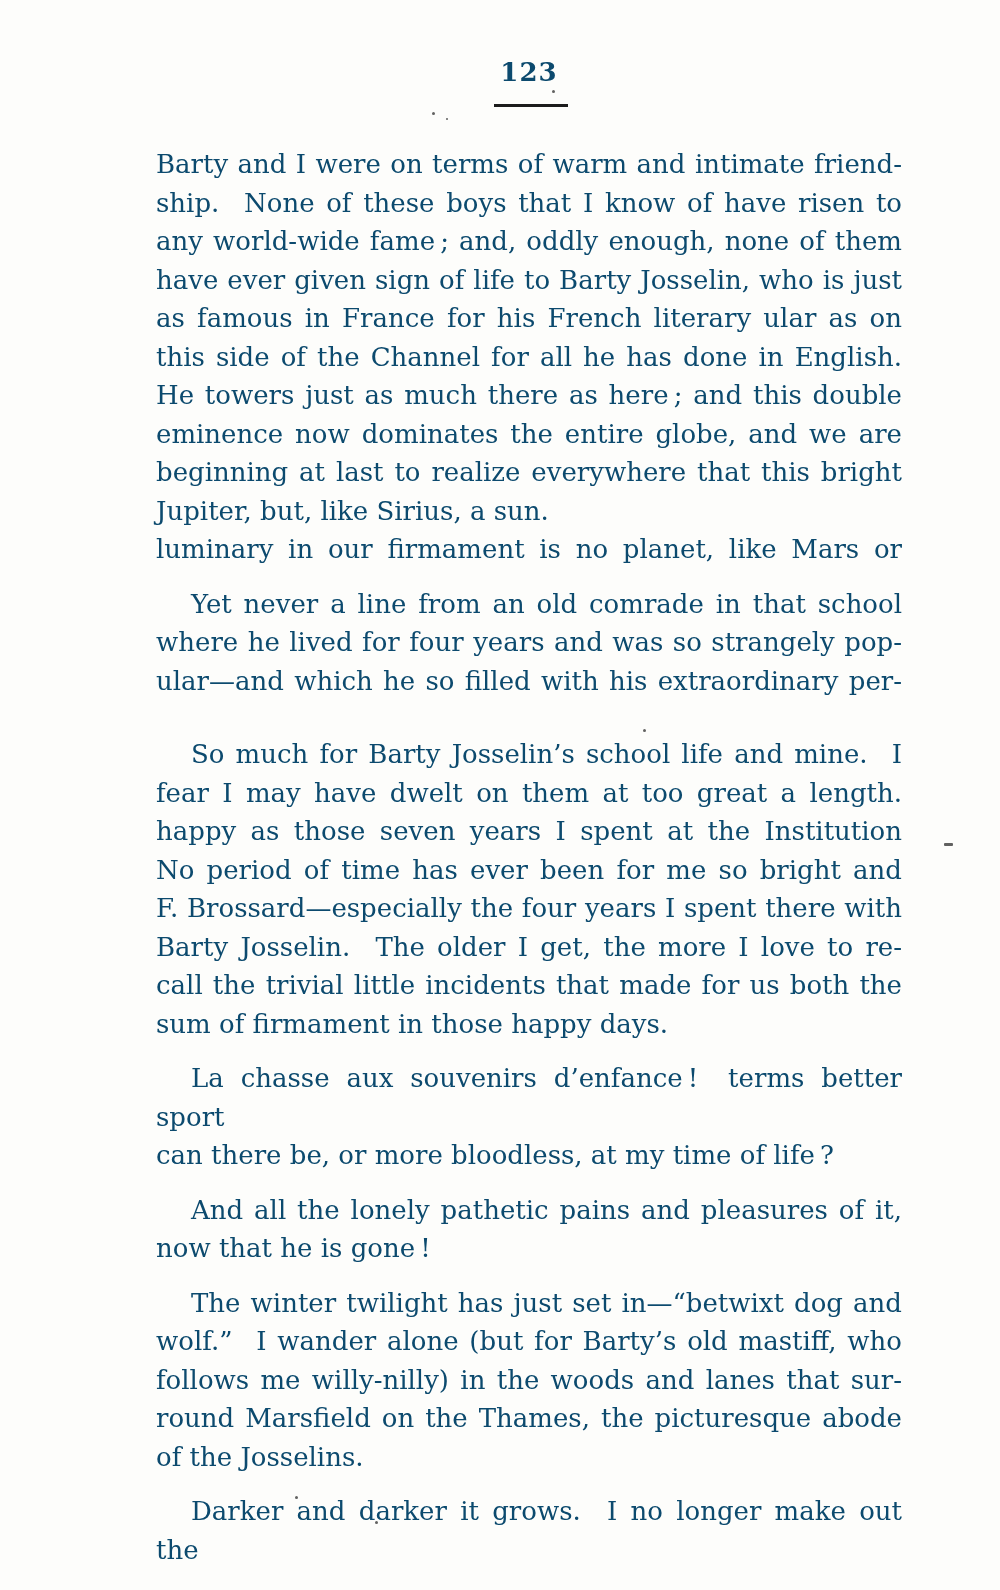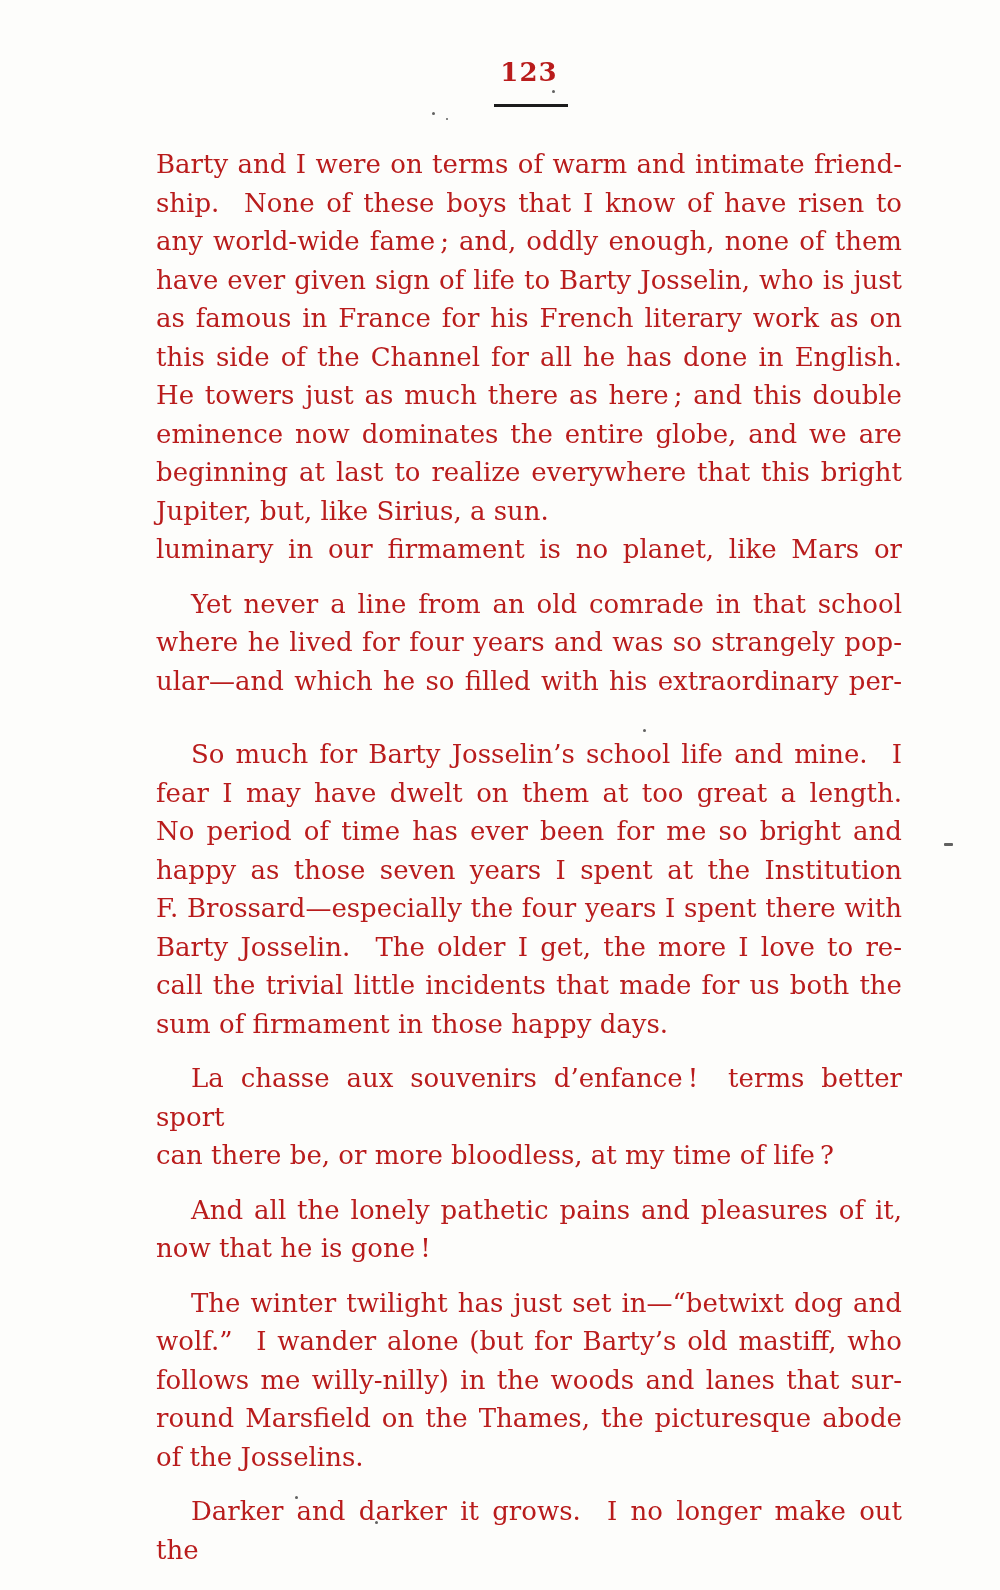--- a/index.html
+++ b/index.html
@@ -5,21 +5,21 @@
   html, body {
     margin: 0;
     padding: 0;
     background: #ffffff;
   }
   .page {
     position: relative;
     width: 1000px;
     height: 1590px;
     background: #fdfdfb;
-    color: #b91c1c;
+    color: #0c4a6e;
     font-family: "DejaVu Serif", serif;
     overflow: hidden;
   }
   .pageno {
     position: absolute;
     top: 57px;
     left: 140px;
     width: 778px;
     text-align: center;
     font-size: 26px;
@@ -63,38 +63,38 @@
 
 <div class="page">
   <div class="pageno">123</div>
   <div class="rule"></div>
   <div class="page-body">
       <div class="para">
         <div class="line"><span>Barty and I were on terms of warm and intimate friend-</span></div>
         <div class="line"><span>ship.  None of these boys that I know of have risen to</span></div>
         <div class="line"><span>any world-wide fame ; and, oddly enough, none of them</span></div>
         <div class="line"><span>have ever given sign of life to Barty Josselin, who is just</span></div>
-        <div class="line"><span>as famous in France for his French literary work as on</span></div>
+        <div class="line"><span>as famous in France for his French literary ular as on</span></div>
         <div class="line"><span>this side of the Channel for all he has done in English.</span></div>
         <div class="line"><span>He towers just as much there as here ; and this double</span></div>
         <div class="line"><span>eminence now dominates the entire globe, and we are</span></div>
         <div class="line"><span>beginning at last to realize everywhere that this bright</span></div>
         <div class="line endpara"><span>Jupiter, but, like Sirius, a sun.</span></div>
         <div class="line"><span>luminary in our firmament is no planet, like Mars or</span></div>
       </div>
       <div class="para">
         <div class="line indent"><span>Yet never a line from an old comrade in that school</span></div>
         <div class="line"><span>where he lived for four years and was so strangely pop-</span></div>
         <div class="line"><span>ular—and which he so filled with his extraordinary per-</span></div>
       </div>
       <div class="para gap">
         <div class="line indent"><span>So much for Barty Josselin’s school life and mine.  I</span></div>
         <div class="line"><span>fear I may have dwelt on them at too great a length.</span></div>
+        <div class="line"><span>happy as those seven years I spent at the Institution</span></div>
         <div class="line"><span>No period of time has ever been for me so bright and</span></div>
-        <div class="line"><span>happy as those seven years I spent at the Institution</span></div>
         <div class="line"><span>F. Brossard—especially the four years I spent there with</span></div>
         <div class="line"><span>Barty Josselin.  The older I get, the more I love to re-</span></div>
         <div class="line"><span>call the trivial little incidents that made for us both the</span></div>
         <div class="line endpara"><span>sum of firmament in those happy days.</span></div>
       </div>
       <div class="para">
         <div class="line indent"><span>La chasse aux souvenirs d’enfance !  terms better sport</span></div>
         <div class="line endpara"><span>can there be, or more bloodless, at my time of life ?</span></div>
       </div>
       <div class="para">

